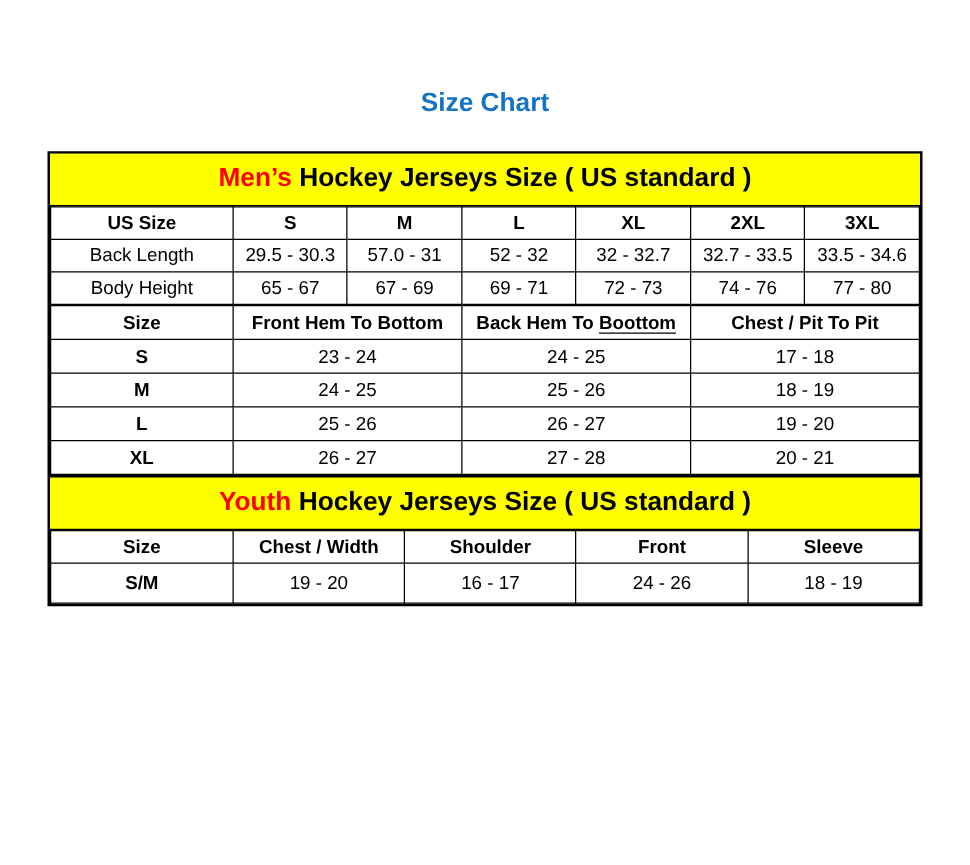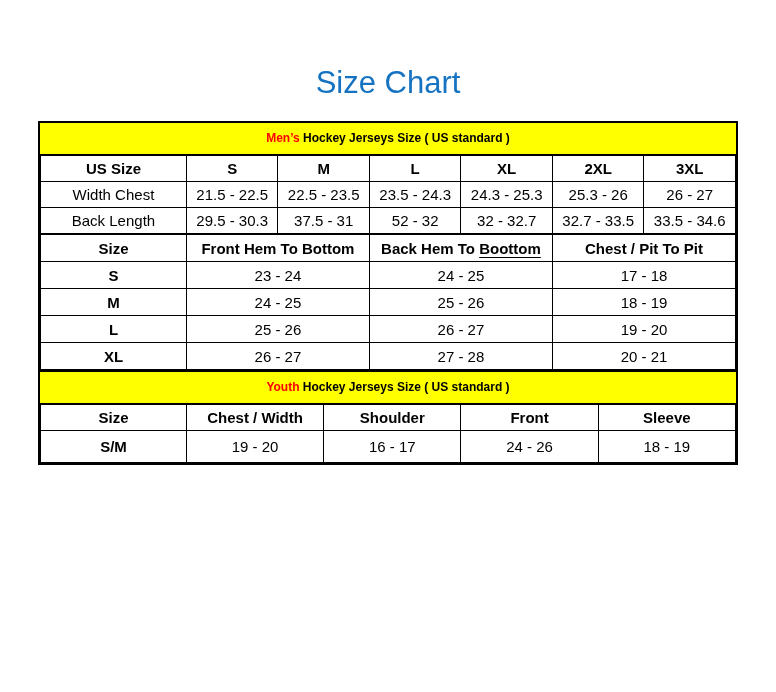--- a/index.html
+++ b/index.html
@@ -19,34 +19,34 @@
     font-family: "Liberation Sans", sans-serif;
     color: #000;
     overflow: hidden;
   }
   .page { width: 700px; margin: 0 auto; }
   h1.title {
     margin: 0;
     padding: 64px 0 0 0;
     margin-bottom: 19px;
     text-align: center;
-    font-size: 31px;
+    font-size: 21px;
     line-height: 38px;
-    font-weight: normal;
+    font-weight: bold;
     color: var(--title-blue);
   }
   .chart {
     border: 2px solid var(--border-black);
   }
   .band {
     background: var(--band-yellow);
     border-top: 2px solid var(--border-black);
     border-bottom: 1px solid var(--border-black);
     text-align: center;
-    font-size: 12px;
+    font-size: 21px;
     font-weight: bold;
     padding: 8px 0 9px 0;
   }
   .chart .band:first-child { border-top: 0; }
   .band .hl { color: var(--accent-red); }
   table {
     width: 100%;
     border-collapse: collapse;
     table-layout: fixed;
   }
@@ -98,36 +98,36 @@
             <th>S</th>
             <th>M</th>
             <th>L</th>
             <th>XL</th>
             <th>2XL</th>
             <th>3XL</th>
           </tr>
         </thead>
         <tbody>
           <tr>
-            <td>Width Chest</td>
-            <td>21.5 - 22.5</td>
-            <td>22.5 - 23.5</td>
-            <td>23.5 - 24.3</td>
-            <td>24.3 - 25.3</td>
-            <td>25.3 - 26</td>
-            <td>26 - 27</td>
-          </tr>
-          <tr>
             <td>Back Length</td>
             <td>29.5 - 30.3</td>
-            <td>37.5 - 31</td>
+            <td>57.0 - 31</td>
             <td>52 - 32</td>
             <td>32 - 32.7</td>
             <td>32.7 - 33.5</td>
             <td>33.5 - 34.6</td>
+          </tr>
+          <tr>
+            <td>Body Height</td>
+            <td>65 - 67</td>
+            <td>67 - 69</td>
+            <td>69 - 71</td>
+            <td>72 - 73</td>
+            <td>74 - 76</td>
+            <td>77 - 80</td>
           </tr>
         </tbody>
       </table>
       <table class="sec-womens">
         <colgroup>
           <col style="width: 21%;">
           <col style="width: 26.3333%;">
           <col style="width: 26.3333%;">
           <col style="width: 26.3333%;">
         </colgroup>

